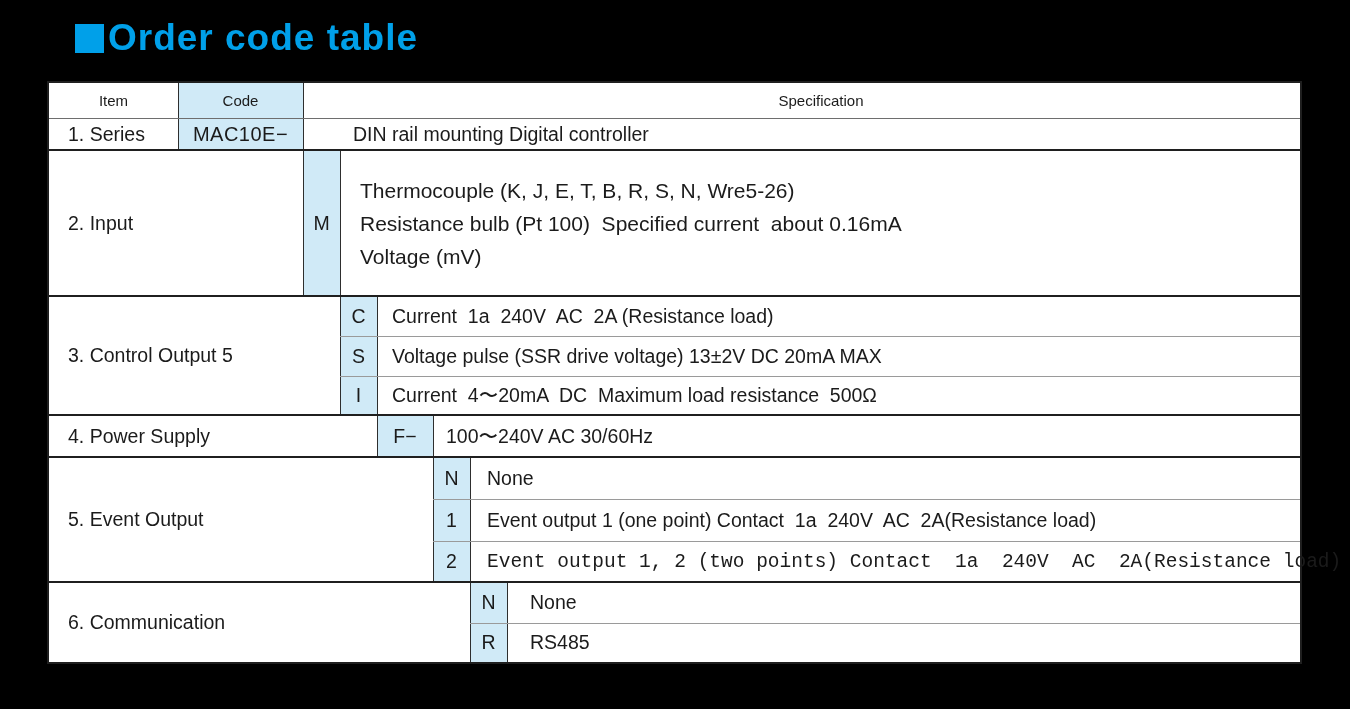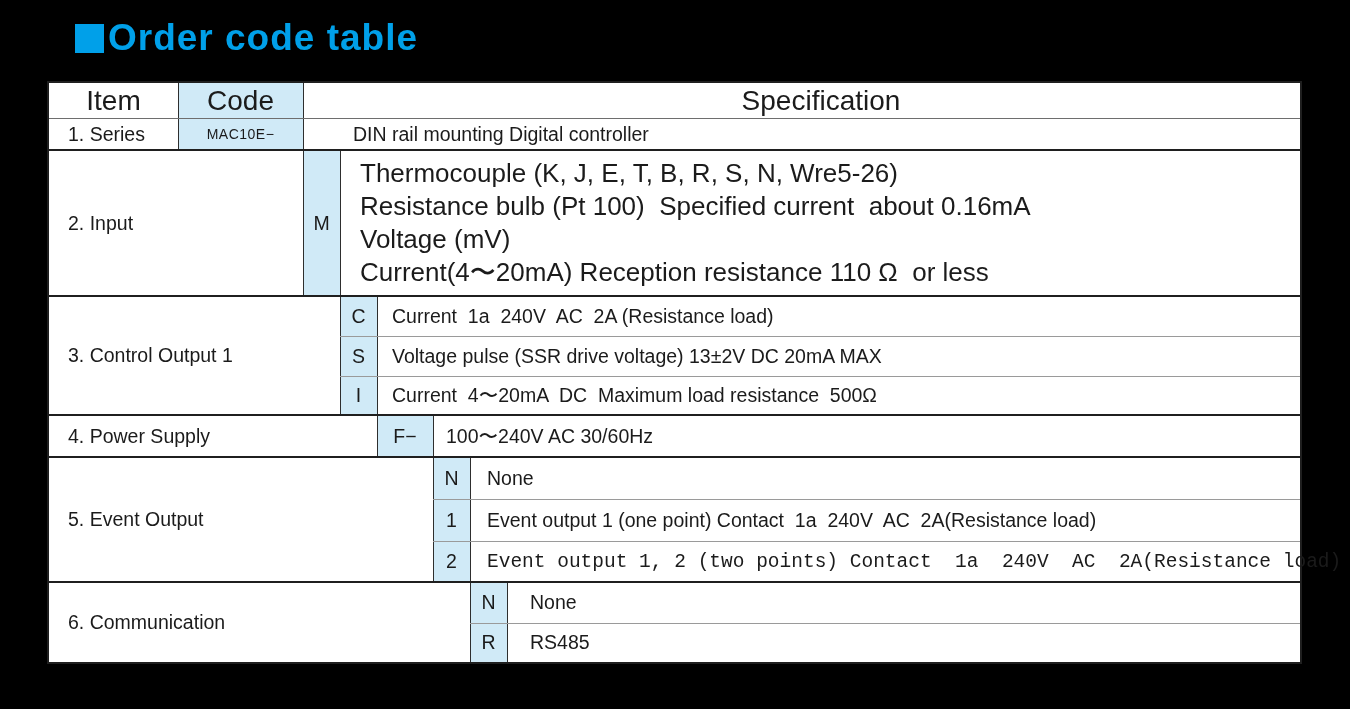--- a/index.html
+++ b/index.html
@@ -18,26 +18,26 @@
   .abs{position:absolute;box-sizing:border-box;}
   .bluebg{background:#d0eaf7;}
   .vline{position:absolute;width:1px;background:#2e2e2e;z-index:3;}
   .hline-dark{position:absolute;height:2px;background:#1f1f1f;z-index:3;}
   .hline-mid{position:absolute;height:1px;background:#6e6e6e;z-index:3;}
   .hline-thin{position:absolute;height:1px;background:#9a9a9a;z-index:3;}
 
   .cell{position:absolute;display:flex;align-items:center;z-index:2;
         font-size:19.5px;white-space:pre;}
   .center{justify-content:center;}
-  .hdr{font-size:28px;}
+  .hdr{font-size:15px;}
   .codefont{font-size:19.5px;}
-  .series-code{font-size:14px;letter-spacing:0.5px;}
+  .series-code{font-size:20px;letter-spacing:0.5px;}
   .padL13{padding-left:19px;}
   .lines{position:absolute;display:flex;flex-direction:column;justify-content:center;
-         z-index:2;font-size:26px;white-space:pre;}
+         z-index:2;font-size:21px;white-space:pre;}
   .lines > div{line-height:33px;}
 </style>
 </head>
 <body>
 
 <div class="page">
 
   <div class="title">
     <span class="title-square" style="background-color: rgb(0, 160, 233);"></span>
     <span class="title-text" style="color: rgb(0, 160, 233);">Order code table</span>
@@ -80,24 +80,23 @@
     <div class="cell padL13" style="left:0;top:35px;width:129px;height:32px;">1. Series</div>
     <div class="cell center series-code" style="left:129px;top:35px;width:125px;height:32px;">MAC10E−</div>
     <div class="cell" style="left:254px;top:35px;width:997px;height:32px;padding-left:50px;">DIN rail mounting Digital controller</div>
 
     <div class="cell padL13" style="left:0;top:67px;width:254px;height:146px;">2. Input</div>
     <div class="cell center codefont" style="left:254px;top:67px;width:37px;height:146px;">M</div>
     <div class="lines" style="left:291px;top:67px;width:960px;height:146px;padding-left:20px;">
       <div>Thermocouple (K, J, E, T, B, R, S, N, Wre5-26)</div>
       <div>Resistance bulb (Pt 100)  Specified current  about 0.16mA</div>
       <div>Voltage (mV)</div>
-      <div>Current(4〜20mA) Reception resistance 110 Ω  or less</div>
     </div>
 
-    <div class="cell padL13" style="left:0;top:213px;width:291px;height:119px;">3. Control Output 1</div>
+    <div class="cell padL13" style="left:0;top:213px;width:291px;height:119px;">3. Control Output 5</div>
     <div class="cell center codefont" style="left:291px;top:213px;width:37px;height:40px;">C</div>
     <div class="cell" style="left:328px;top:213px;width:923px;height:40px;padding-left:15px;">Current  1a  240V  AC  2A (Resistance load)</div>
     <div class="cell center codefont" style="left:291px;top:253px;width:37px;height:40px;">S</div>
     <div class="cell" style="left:328px;top:253px;width:923px;height:40px;padding-left:15px;">Voltage pulse (SSR drive voltage) 13±2V DC 20mA MAX</div>
     <div class="cell center codefont" style="left:291px;top:293px;width:37px;height:39px;">I</div>
     <div class="cell" style="left:328px;top:293px;width:923px;height:39px;padding-left:15px;">Current  4〜20mA  DC  Maximum load resistance  500Ω</div>
 
     <div class="cell padL13" style="left:0;top:332px;width:328px;height:42px;">4. Power Supply</div>
     <div class="cell center codefont" style="left:328px;top:332px;width:56px;height:42px;">F−</div>
     <div class="cell" style="left:384px;top:332px;width:867px;height:42px;padding-left:13px;">100〜240V AC 30/60Hz</div>

